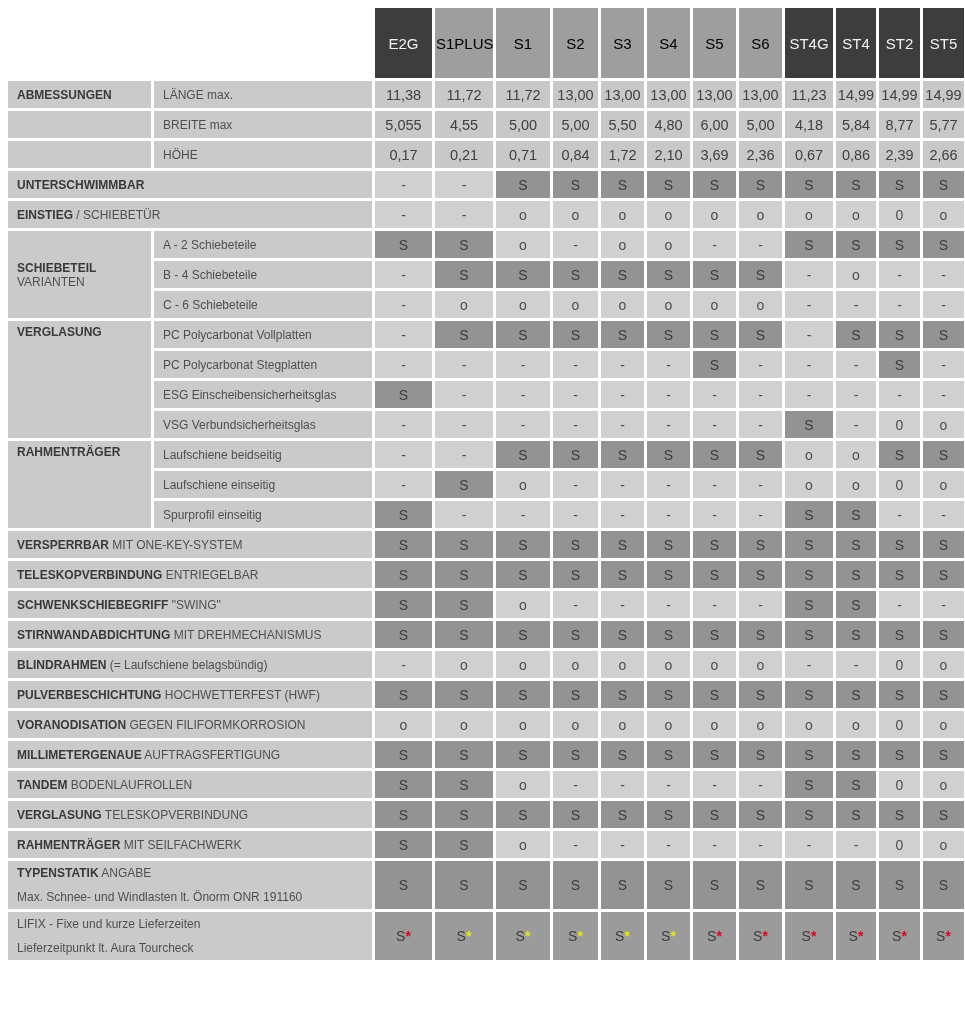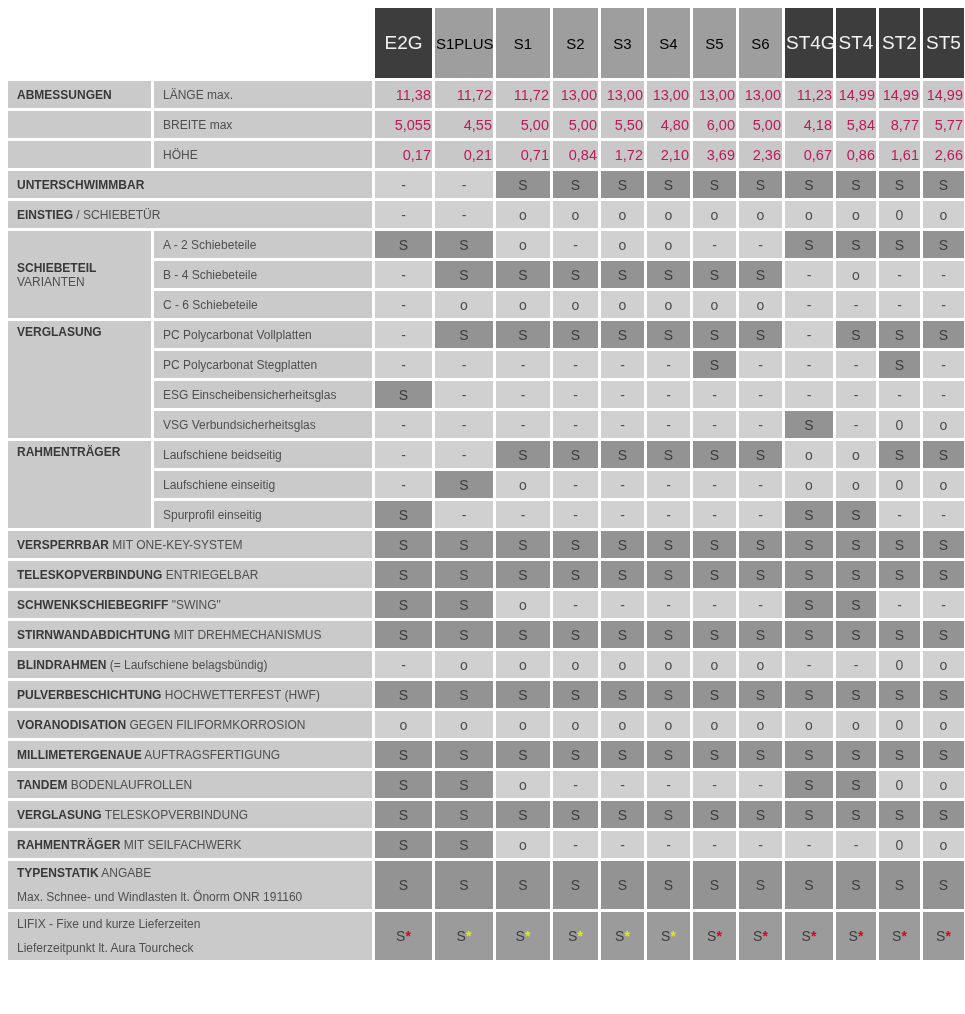--- a/index.html
+++ b/index.html
@@ -4,28 +4,28 @@
 <style>
   html,body{margin:0;padding:0;background:#fff;}
   body{font-family:"Liberation Sans","DejaVu Sans",sans-serif;width:965px;}
   .wrap{padding:5px 4px 0 5px;}
   table{border-collapse:separate;border-spacing:3px;table-layout:fixed;width:957px;}
   th,td{overflow:hidden;white-space:nowrap;}
   tr{height:27px;}
   tr.tall{height:38px;}
   tr.hdr{height:70px;}
   th.blank{background:transparent;}
-  th.hdark{background:#3d3d3d;color:#f2f2f2;font-weight:400;font-size:19px;text-align:center;}
+  th.hdark{background:#3d3d3d;color:#f2f2f2;font-weight:400;font-size:15px;text-align:center;}
   th.hgray{background:#9e9e9e;color:#000000;font-weight:400;font-size:15px;text-align:center;}
   td.glabel,td.sublabel,td.rowlabel{background:#cacaca;text-align:left;padding:0 6px 0 9px;font-size:12px;color:#4f4f4f;vertical-align:middle;}
   td.vtop{vertical-align:top;padding-top:4px;}
   .b{font-weight:700;color:#393939;}
   td.std{background:#939393;color:#3d3d3d;text-align:center;font-size:14px;vertical-align:middle;}
   td.lt{background:#d0d0d0;color:#4d4d4d;text-align:center;font-size:14px;vertical-align:middle;}
-  td.num{background:#c8c8c8;color:#be185d;text-align:right;font-size:14.5px;vertical-align:middle;}
+  td.num{background:#c8c8c8;color:#404040;text-align:center;font-size:14.5px;vertical-align:middle;}
   td.lifix{background:#9b9b9b;color:#3d3d3d;text-align:center;font-size:14px;vertical-align:middle;}
   .star-red{color:#e2001a;font-weight:700;}
   .star-yellow{color:#e3ec00;font-weight:700;}
   .lbl2{line-height:24px;}
   .legend{width:957px;text-align:right;color:#4a4a4a;font-size:15px;margin-top:8px;line-height:26px;white-space:pre;}
 </style>
 </head>
 <body>
 
 <div class="wrap">
@@ -100,21 +100,21 @@
           <td class="num">0,17</td>
           <td class="num">0,21</td>
           <td class="num">0,71</td>
           <td class="num">0,84</td>
           <td class="num">1,72</td>
           <td class="num">2,10</td>
           <td class="num">3,69</td>
           <td class="num">2,36</td>
           <td class="num">0,67</td>
           <td class="num">0,86</td>
-          <td class="num">1,61</td>
+          <td class="num">2,39</td>
           <td class="num">2,66</td>
         </tr>
         <tr>
           <td class="rowlabel" colspan="2"><span class="b">UNTERSCHWIMMBAR</span><span></span></td>
           <td class="lt">-</td>
           <td class="lt">-</td>
           <td class="std">S</td>
           <td class="std">S</td>
           <td class="std">S</td>
           <td class="std">S</td>

